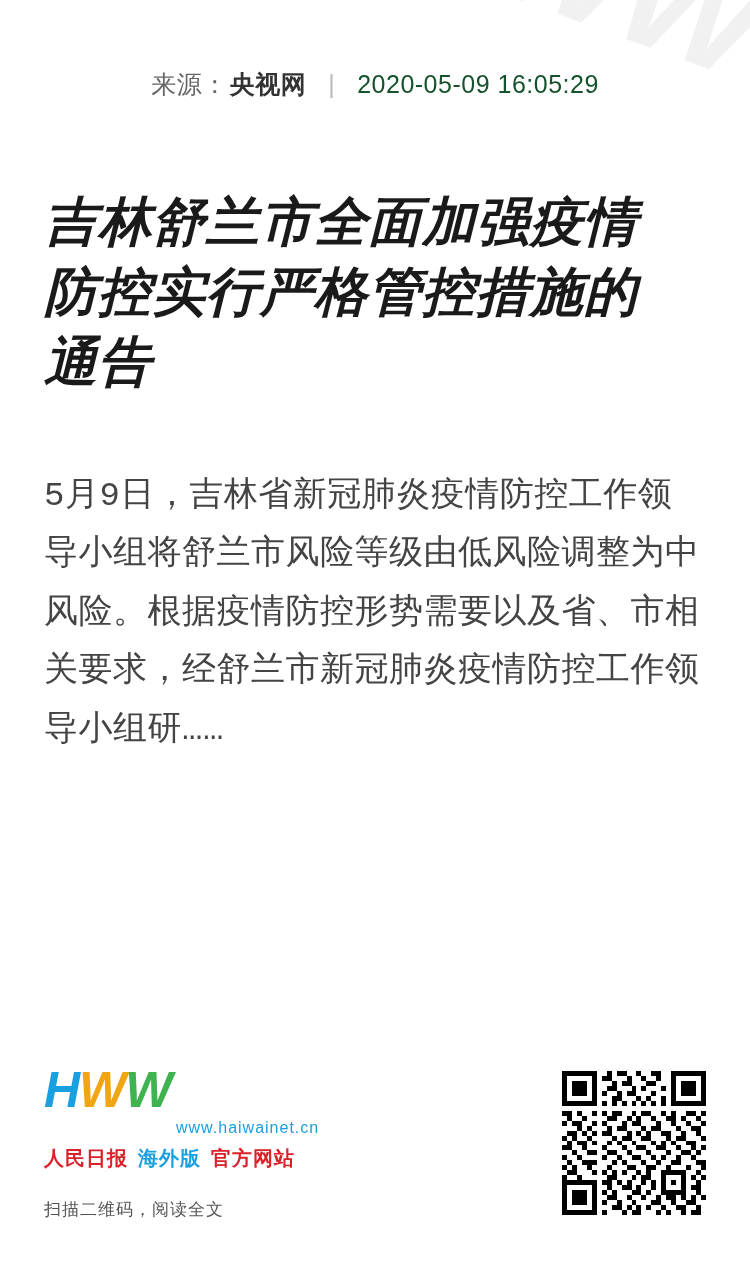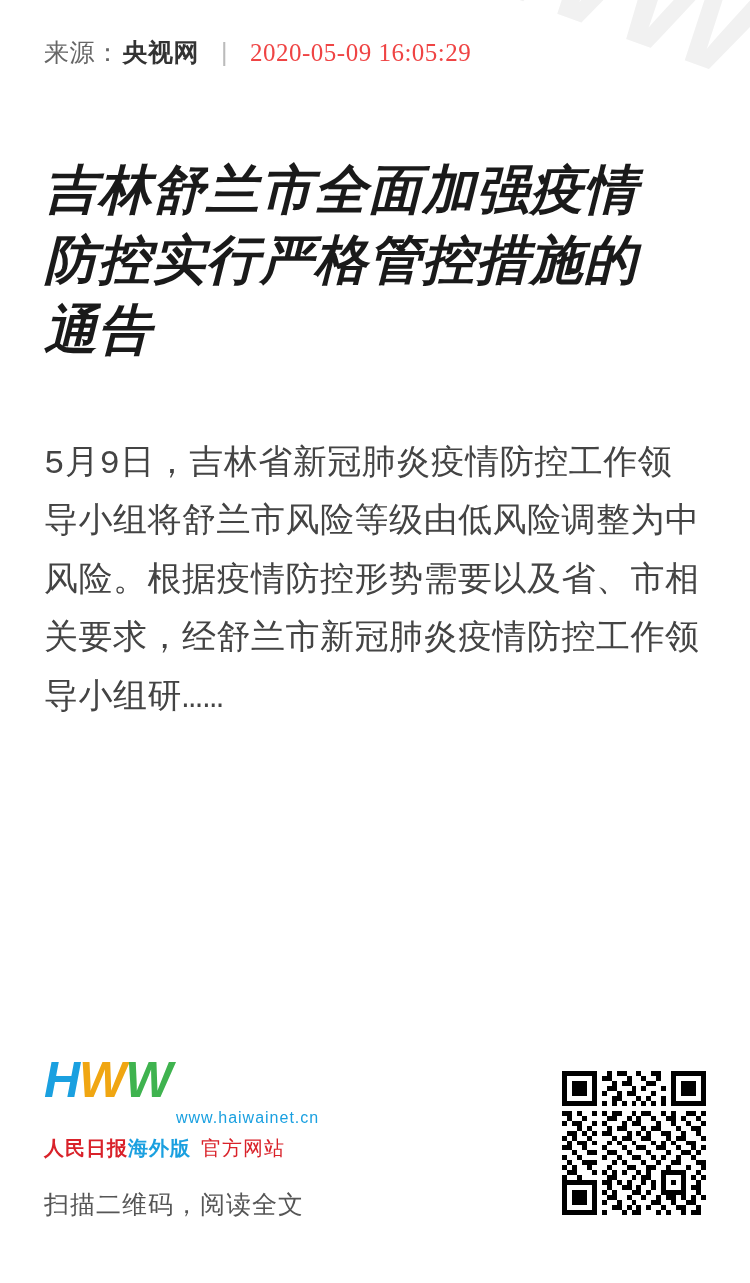--- a/index.html
+++ b/index.html
@@ -46,38 +46,38 @@
     position: relative;
     padding: 0 44px;
     z-index: 2;
   }
 
   .source-line {
     display: flex;
     align-items: center;
     font-size: 25px;
     color: #666666;
-    padding-top: 36px;
+    padding-top: 68px;
     letter-spacing: 0.5px;
+    justify-content: center;
   }
   .source-label {
     color: #666666;
   }
   .source-name {
     color: #333333;
     font-weight: bold;
     margin-left: 2px;
   }
   .source-sep {
     color: #bbbbbb;
     margin: 0 22px;
   }
   .source-date {
-    color: #ef4444;
-    font-family: Liberation Serif, serif;
+    color: #14532d;
   }
 
   .headline {
     margin-top: 86px;
     font-size: 53px;
     line-height: 1.32;
     font-weight: bold;
     color: #1a1a1a;
     letter-spacing: 1px;
     max-width: 640px;
@@ -145,32 +145,33 @@
     white-space: nowrap;
   }
   .logo-sub-red {
     color: #d9222a;
     font-weight: bold;
     letter-spacing: 1px;
   }
   .logo-sub-blue {
     color: #1aa0e0;
     font-weight: bold;
+    margin-left: 10px;
     letter-spacing: 1px;
   }
   .logo-sub-red2 {
     color: #d9222a;
-    font-weight: normal;
+    font-weight: bold;
     margin-left: 10px;
     letter-spacing: 1px;
   }
 
   .scan-hint {
     margin-top: 26px;
-    font-size: 25px;
+    font-size: 17px;
     color: #555555;
     letter-spacing: 1px;
   }
 
   .qr {
     width: 144px;
     height: 144px;
     margin-bottom: 6px;
     background-color: #ffffff;
   }

